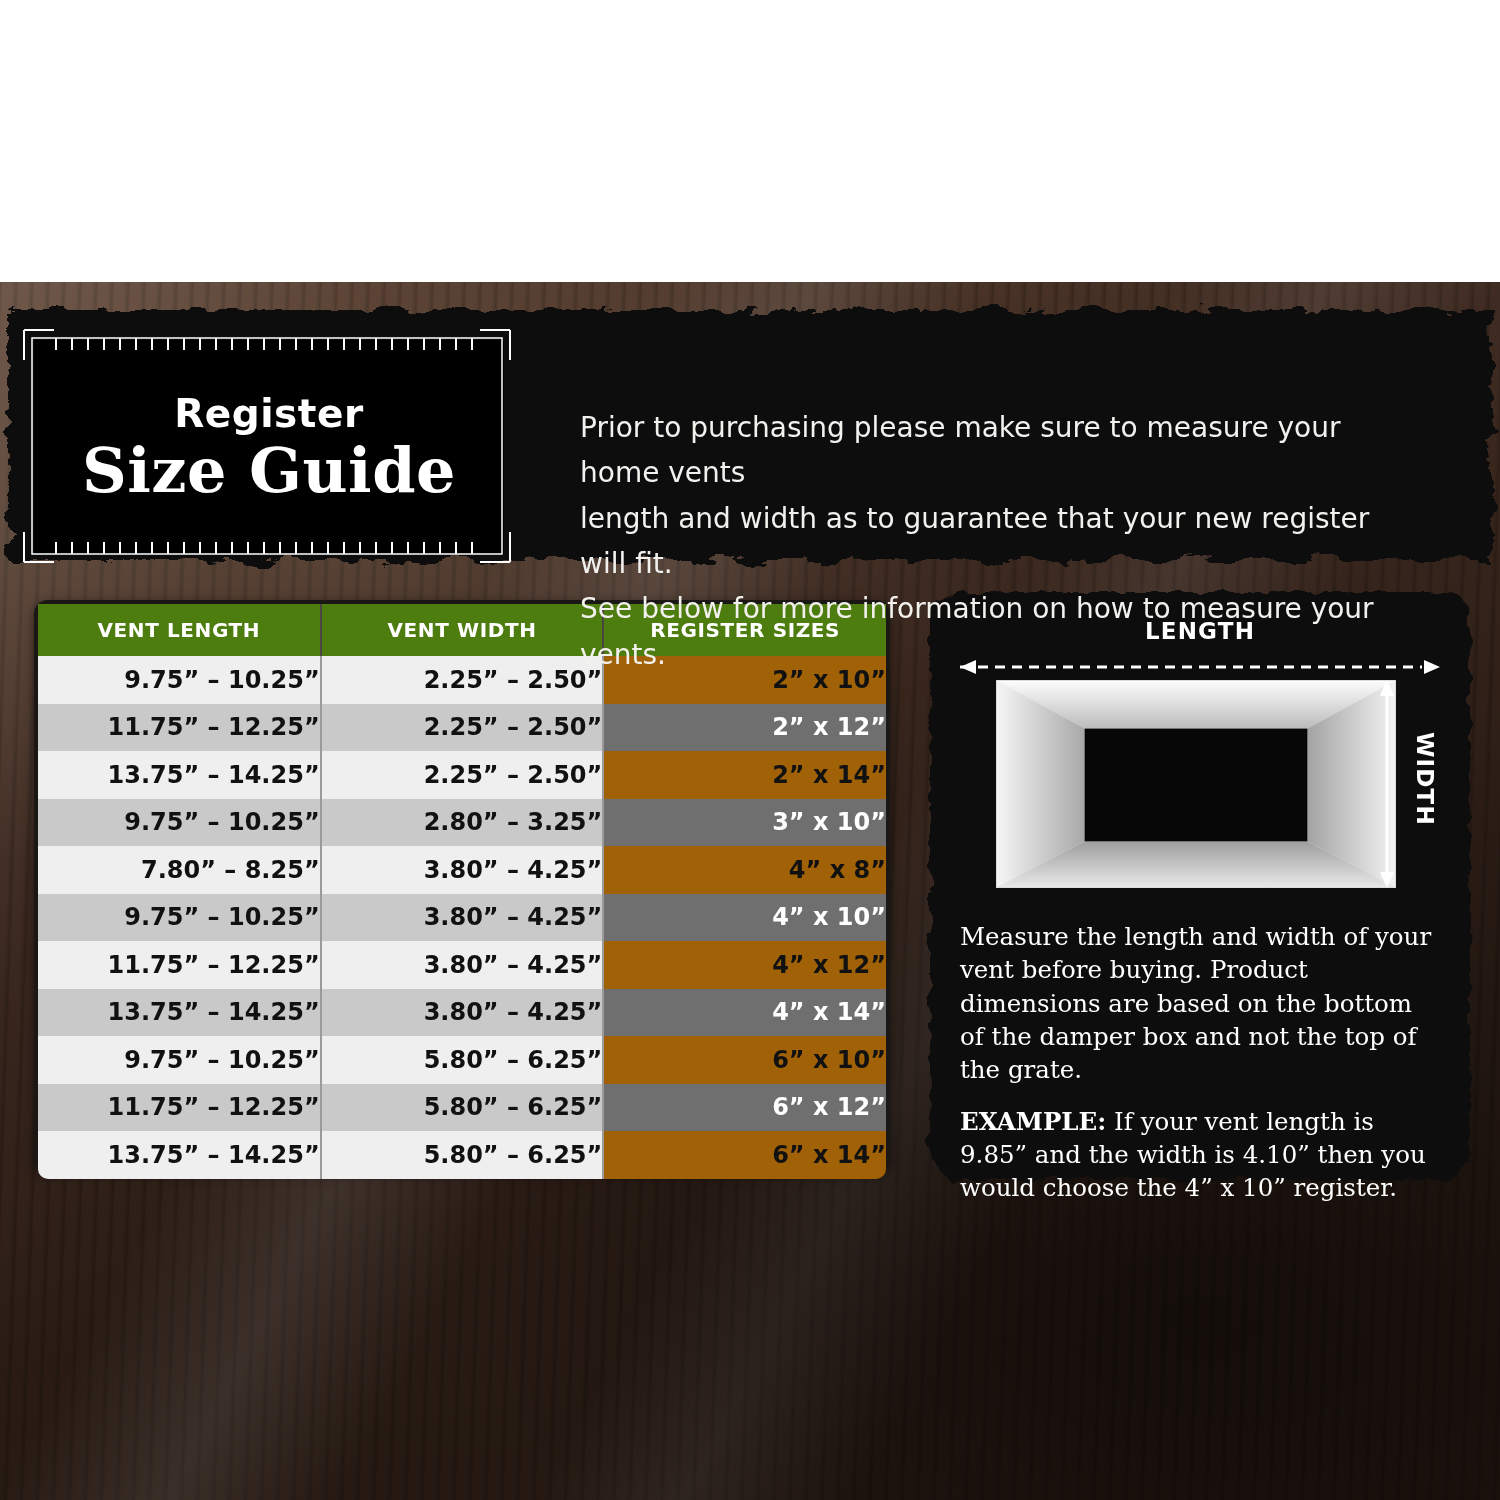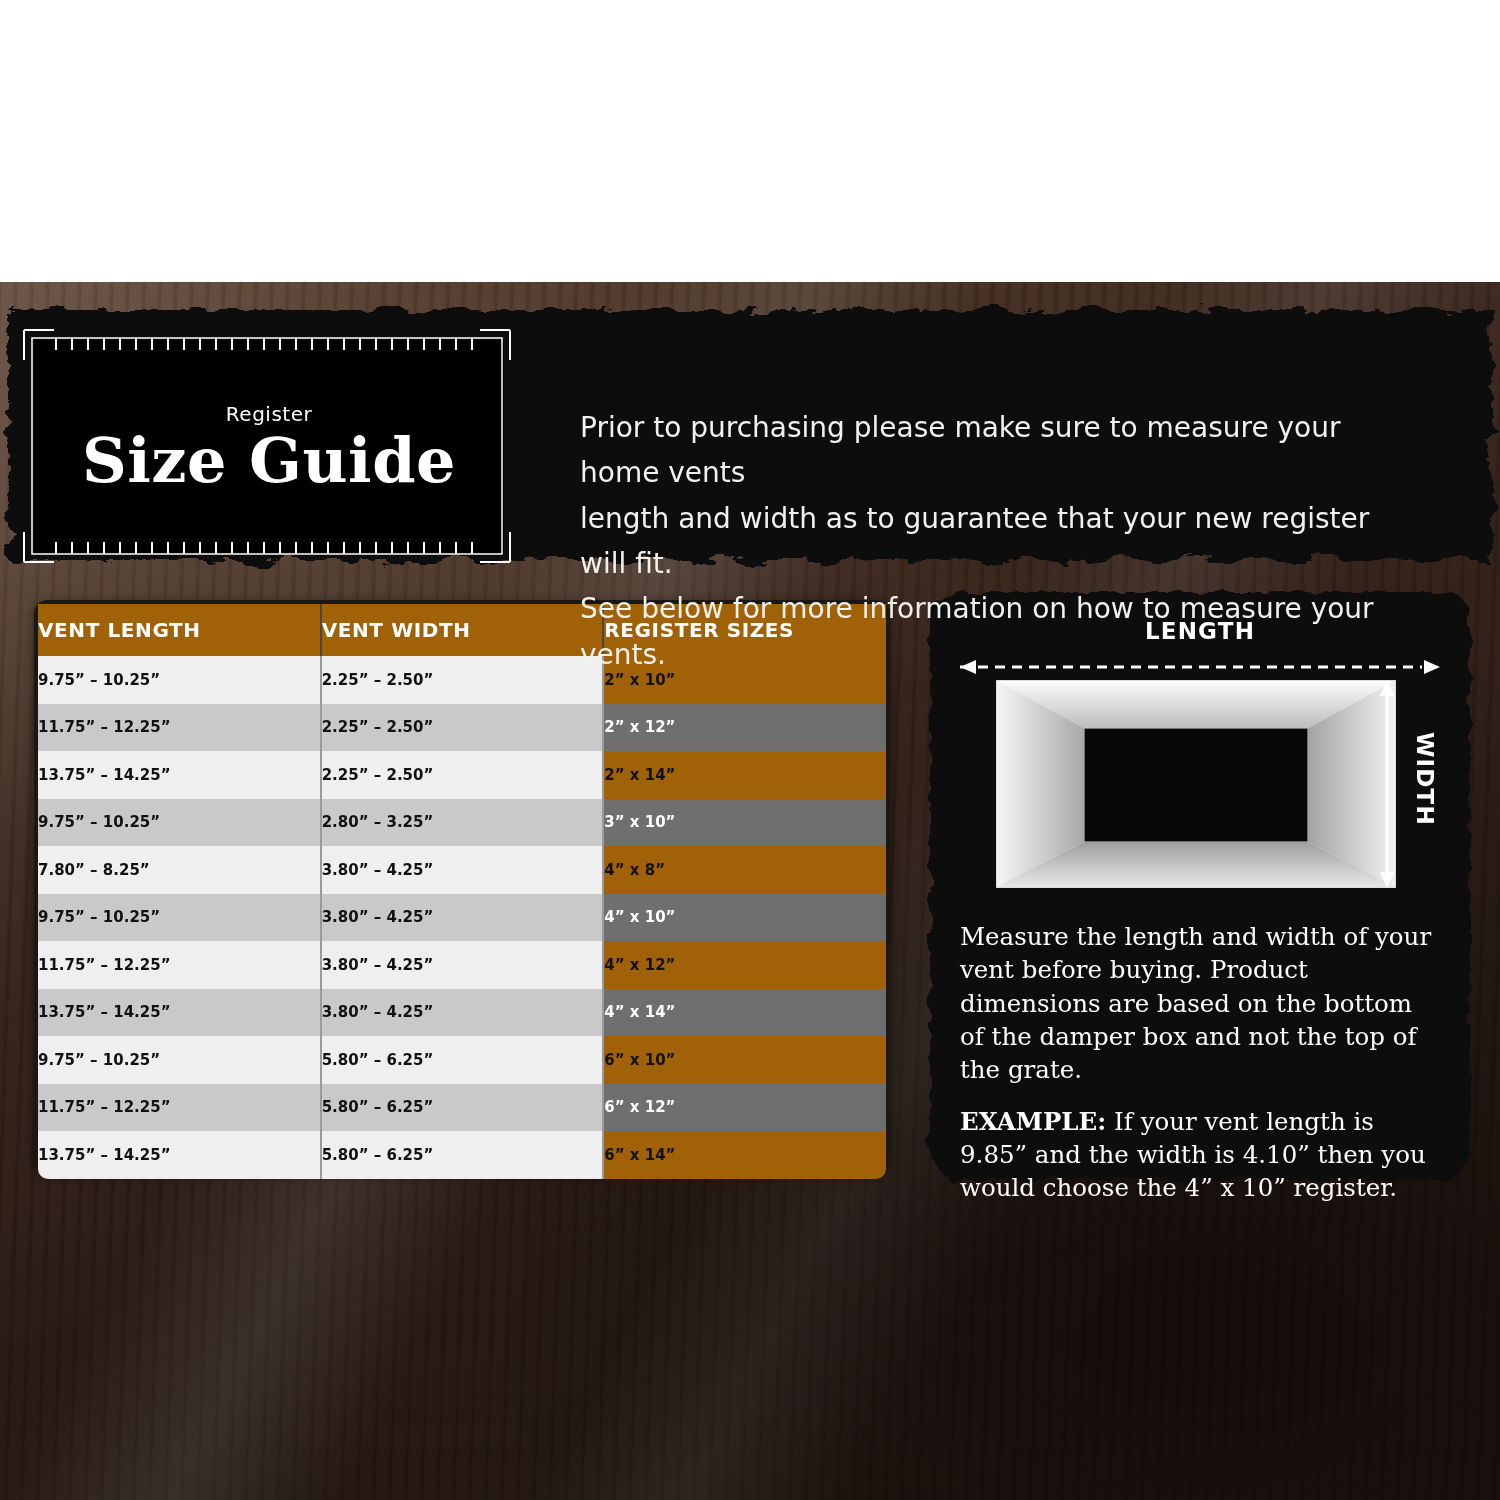--- a/index.html
+++ b/index.html
@@ -62,22 +62,22 @@
     position: absolute;
     left: 34px; top: 340px;
     width: 470px; height: 215px;
     z-index: 7;
     display: flex; flex-direction: column;
     align-items: center; justify-content: center;
     color: #fff;
   }
   .title-small {
     font-family: "DejaVu Sans", sans-serif;
-    font-size: 20px;
-    font-weight: 400;
+    font-size: 39px;
+    font-weight: 700;
     letter-spacing: 0.5px;
     margin-bottom: 2px;
     text-shadow: 0 1px 0 #000;
   }
   .title-big {
     font-family: "DejaVu Serif", serif;
     font-size: 62px;
     font-weight: 700;
     letter-spacing: 0.5px;
     line-height: 1.05;
@@ -105,37 +105,37 @@
     padding: 4px;
     z-index: 6;
     box-shadow: 0 3px 12px rgba(0,0,0,0.5);
   }
   table {
     width: 100%; height: 100%;
     border-collapse: collapse;
     table-layout: fixed;
   }
   thead th {
-    background: #a16207;
+    background: #4d7c0f;
     color: #fff;
     font-family: "DejaVu Sans", sans-serif;
     font-size: 20px;
     font-weight: 700;
     letter-spacing: 0.6px;
     height: 52px;
     border-right: 2px solid #4a4442;
-    text-align: left;
+    text-align: center;
   }
   thead th:last-child { border-right: none; }
   tbody td {
     font-family: "DejaVu Sans", sans-serif;
-    font-size: 15px;
+    font-size: 24px;
     font-weight: 700;
     color: #111;
-    text-align: left;
+    text-align: right;
     height: 47.5px;
     border-right: 2px solid #9a9a9a;
     margin-top: 6px;
   }
   tbody td:last-child { border-right: none; }
   tbody tr.odd td.c1, tbody tr.odd td.c2 { background: #efefef; }
   tbody tr.even td.c1, tbody tr.even td.c2 { background: #c9c9c9; }
   tbody tr.odd td.c3 { background: #a16207; }
   tbody tr.even td.c3 { background: #6f6f6f; color: #fff; }
   tbody tr:first-child td.c1 { border-top-left-radius: 0; }

